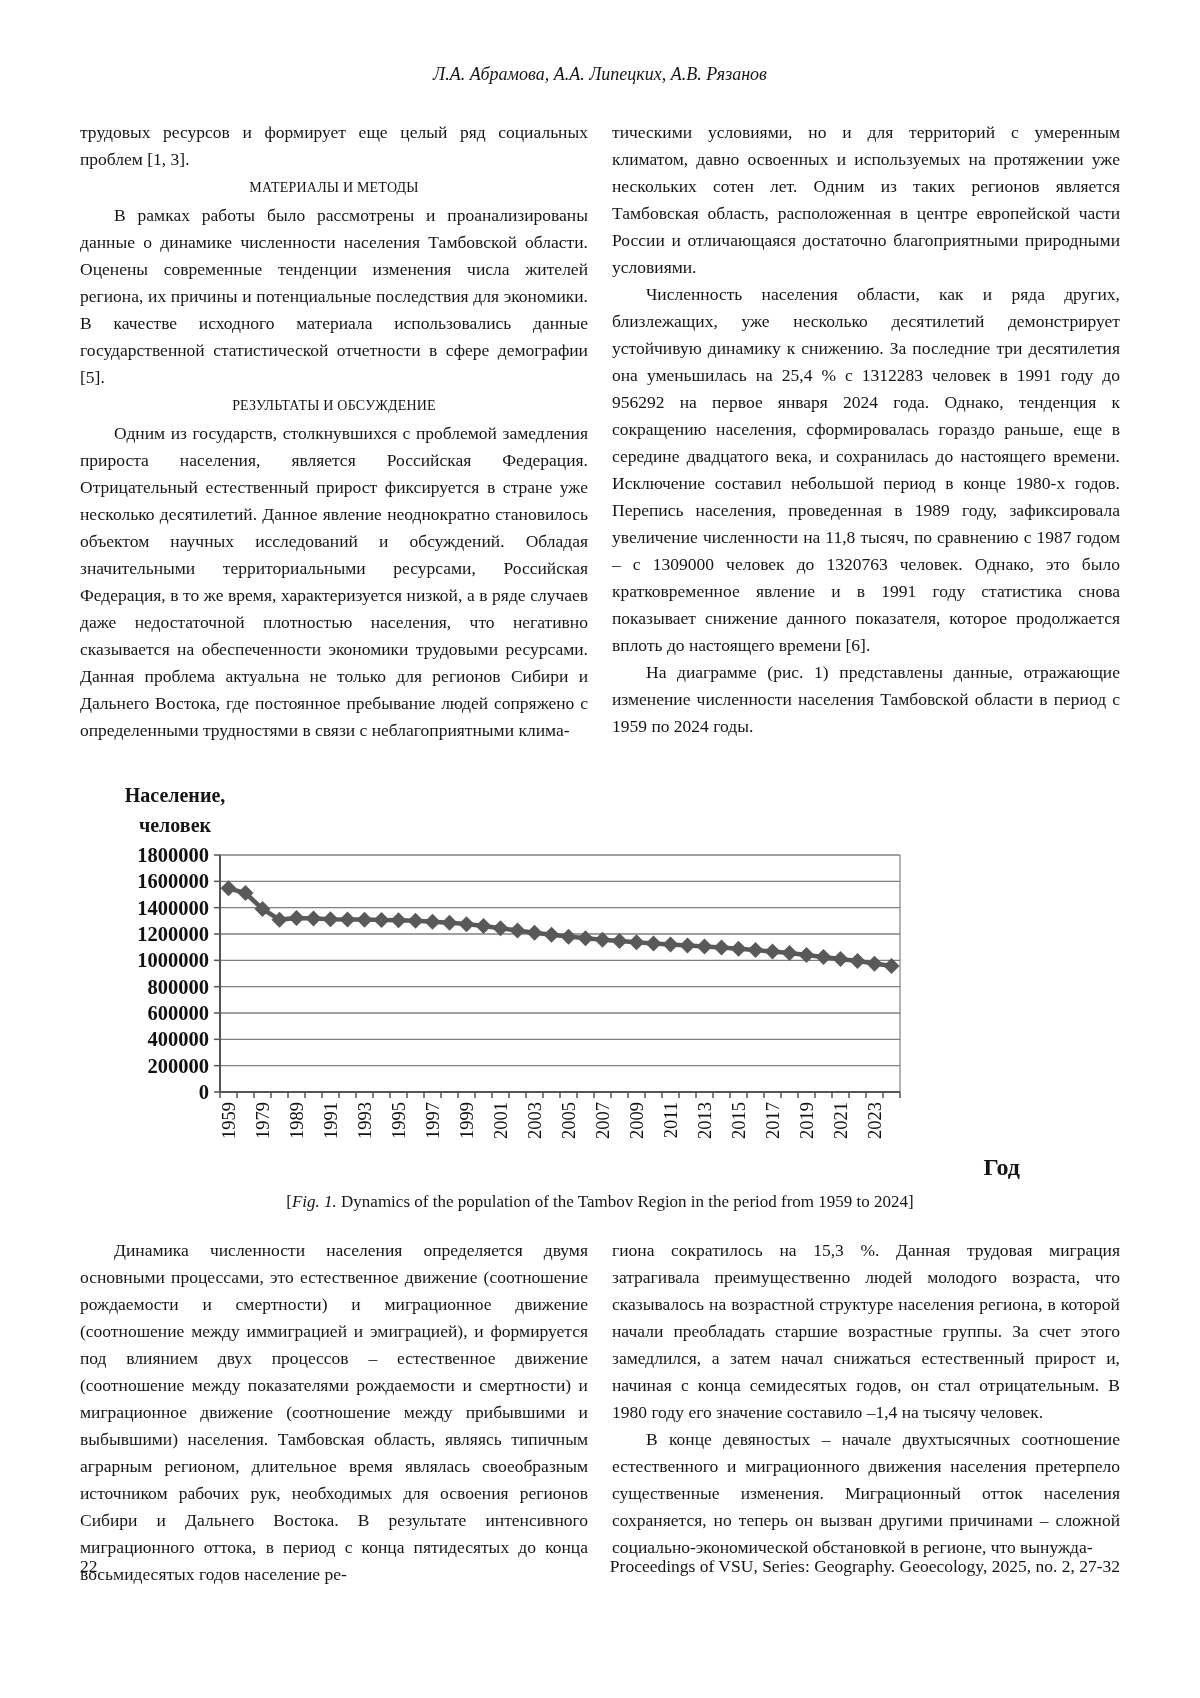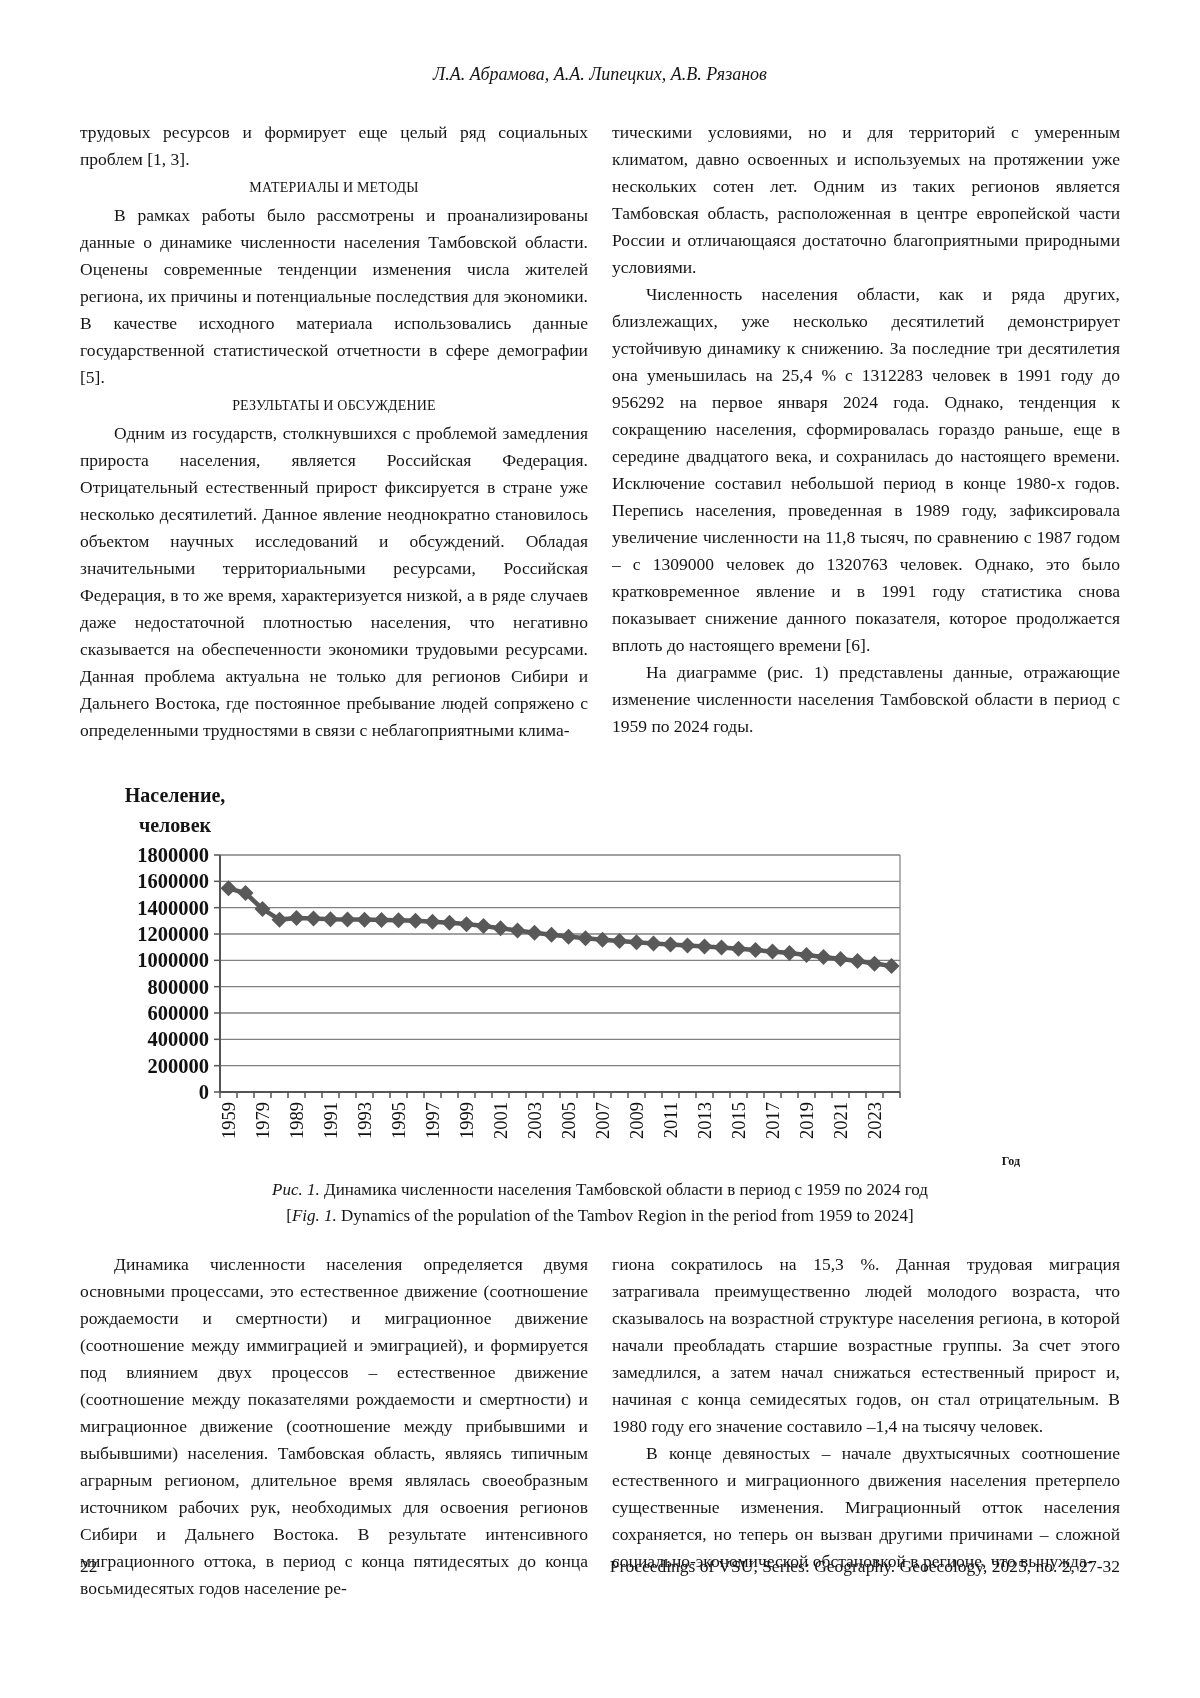--- a/index.html
+++ b/index.html
@@ -19,21 +19,21 @@
     margin:1px 0 1px 0;font-size:14px;font-weight:normal;text-align:center;
     text-indent:0;letter-spacing:.2px;
   }
   
   .figure{margin-top:20px;}
   .chart-row{display:flex;align-items:flex-start;margin-left:35px;flex-direction:column;}
   .y-axis-title{
     width:120px;margin-top:16px;text-align:center;font-weight:bold;font-size:20px;line-height:30px;
   }
   .x-axis-title{
-    text-align:right;padding-right:100px;font-weight:bold;font-size:12px;margin-top:2px;
+    text-align:right;padding-right:100px;font-weight:bold;font-size:24px;margin-top:2px;
   }
   .caption{text-align:center;font-size:17px;line-height:26px;margin-top:8px;}
   .caption .ital{font-style:italic;}
   
   .cols.bottom{margin-top:22px;}
   .footer{
     position:absolute;left:80px;right:80px;top:1556px;
     display:flex;justify-content:space-between;font-size:17.5px;
   }
   svg text{font-family:"Liberation Serif","DejaVu Serif",serif;}
@@ -198,21 +198,20 @@
           <text x="596" y="262" text-anchor="end" font-size="18.5" fill="#111111" transform="rotate(-90 596 262)">2013</text>
           <text x="630" y="262" text-anchor="end" font-size="18.5" fill="#111111" transform="rotate(-90 630 262)">2015</text>
           <text x="664" y="262" text-anchor="end" font-size="18.5" fill="#111111" transform="rotate(-90 664 262)">2017</text>
           <text x="698" y="262" text-anchor="end" font-size="18.5" fill="#111111" transform="rotate(-90 698 262)">2019</text>
           <text x="732" y="262" text-anchor="end" font-size="18.5" fill="#111111" transform="rotate(-90 732 262)">2021</text>
           <text x="766" y="262" text-anchor="end" font-size="18.5" fill="#111111" transform="rotate(-90 766 262)">2023</text>
         </svg>
     </div>
     <div class="x-axis-title">Год</div>
     <div class="caption">
-      <div><span class="ital">Рис. 1.</span><span> Динамика численности населения Тамбовской области в период с 1959 по 2024 год</span></div>
       <div><span>[</span><span class="ital">Fig. 1.</span><span> Dynamics of the population of the Tambov Region in the period from 1959 to 2024]</span></div>
     </div>
   </div>
 
   <div class="cols bottom">
     <div class="col">
       <p>Динамика численности населения определяется двумя основными процессами, это естественное движение (соотношение рождаемости и смертности) и миграционное движение (соотношение между иммиграцией и эмиграцией), и формируется под влиянием двух процессов – естественное движение (соотношение между показателями рождаемости и смертности) и миграционное движение (соотношение между прибывшими и выбывшими) населения. Тамбовская область, являясь типичным аграрным регионом, длительное время являлась своеобразным источником рабочих рук, необходимых для освоения регионов Сибири и Дальнего Востока. В результате интенсивного миграционного оттока, в период с конца пятидесятых до конца восьмидесятых годов население ре-</p>
     </div>
     <div class="col">
       <p class="no-indent">гиона сократилось на 15,3 %. Данная трудовая миграция затрагивала преимущественно людей молодого возраста, что сказывалось на возрастной структуре населения региона, в которой начали преобладать старшие возрастные группы. За счет этого замедлился, а затем начал снижаться естественный прирост и, начиная с конца семидесятых годов, он стал отрицательным. В 1980 году его значение составило –1,4 на тысячу человек.</p>

